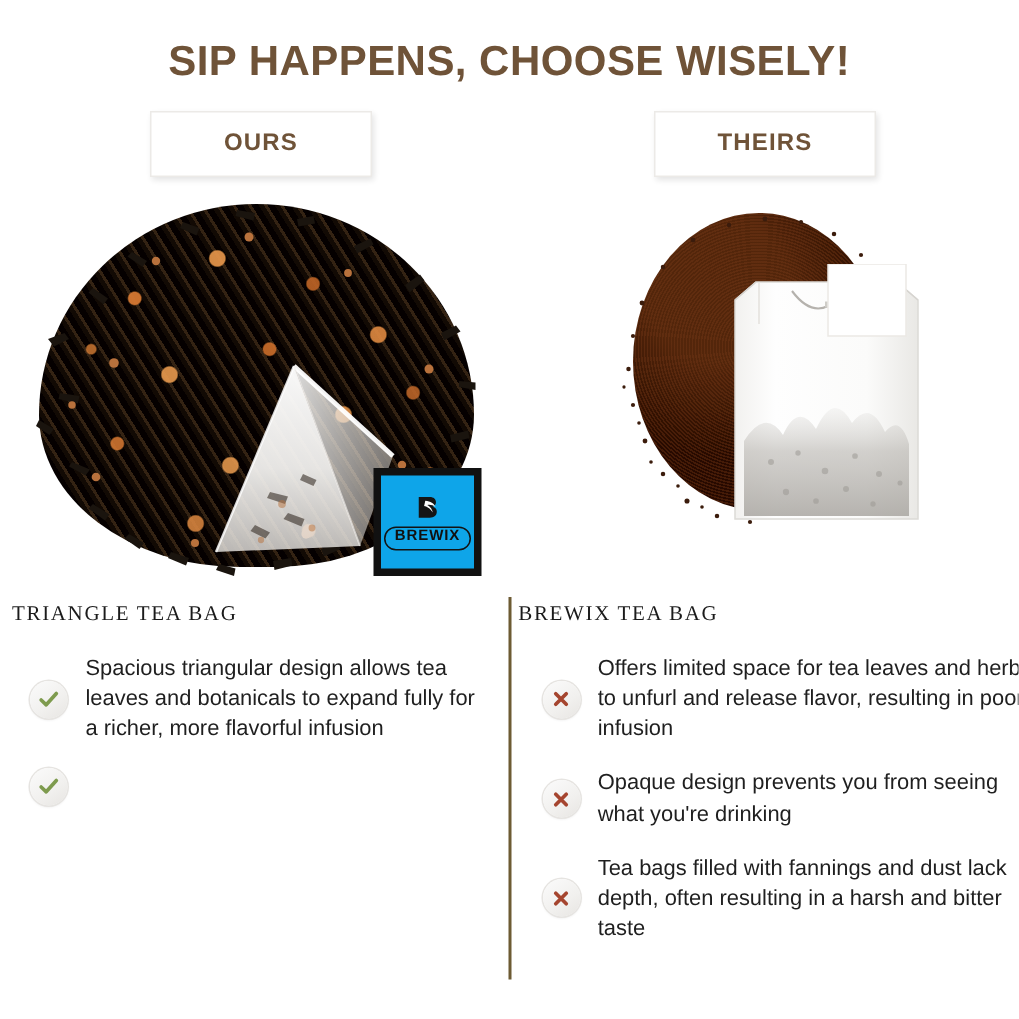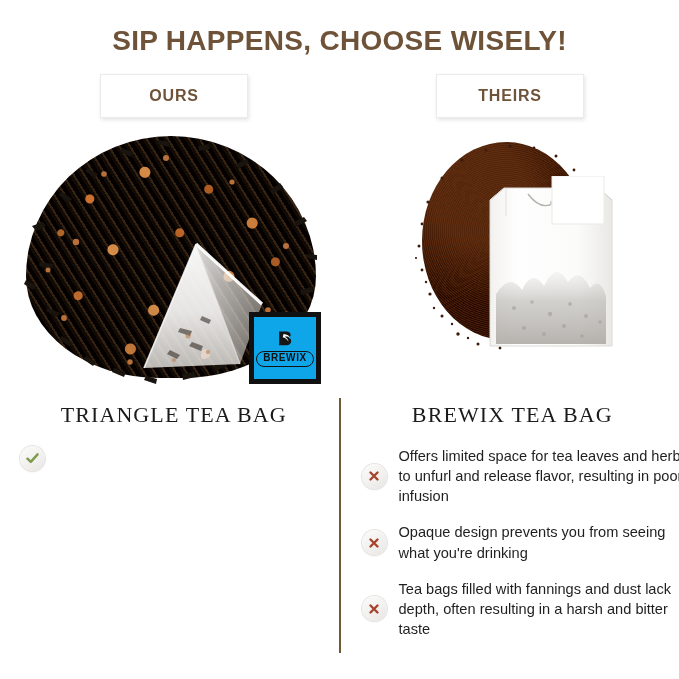--- a/index.html
+++ b/index.html
@@ -198,25 +198,24 @@
     display: flex;
     width: 679px;
   }
   .col {
     width: 339.5px;
     padding-top: 0;
   }
 
   .col-heading {
     font-family: "Liberation Serif", serif;
-    font-size: 22px;
+    font-size: 14px;
     font-weight: normal;
     letter-spacing: 1.1px;
     color: #1b1b1b;
-    text-align: center;
     padding-bottom: 18px;
   }
   .col.left-col  .col-heading { padding-left: 8px; }
   .col.right-col .col-heading { padding-left: 6px; }
 
   .bullets { list-style: none; }
 
   .bullet {
     display: flex;
     align-items: center;
@@ -426,20 +425,28 @@
 
 <div class="compare">
   <div class="divider"></div>
 
   <div class="cols">
 
     <div class="col left-col">
       <div class="col-heading">TRIANGLE TEA BAG</div>
       <ul class="bullets">
 
+        <li class="bullet">
+          <span class="mark">
+            <svg width="15" height="15" viewBox="0 0 16 16">
+              <path d="M2.6 8.2 L6.2 11.6 L13.4 3.6" stroke="#7e9b4e" stroke-width="2.6" fill="none" stroke-linecap="round" stroke-linejoin="round"></path>
+            </svg>
+          </span>
+          <span class="bullet-text">Spacious triangular design allows tea leaves and botanicals to expand fully for a richer, more flavorful infusion</span>
+        </li>
 
         <li class="bullet">
           <span class="mark">
             <svg width="15" height="15" viewBox="0 0 16 16">
               <path d="M2.6 8.2 L6.2 11.6 L13.4 3.6" stroke="#7e9b4e" stroke-width="2.6" fill="none" stroke-linecap="round" stroke-linejoin="round"></path>
             </svg>
           </span>
         </li>
 
 

